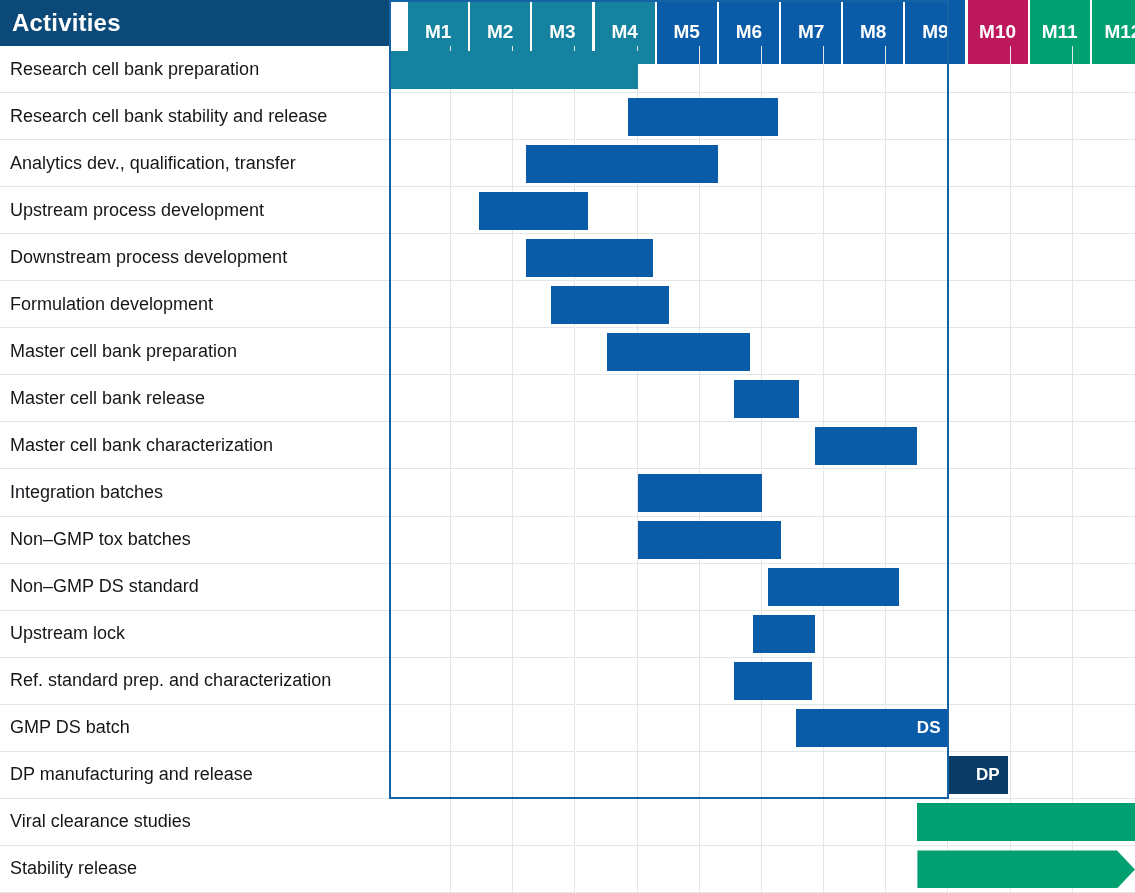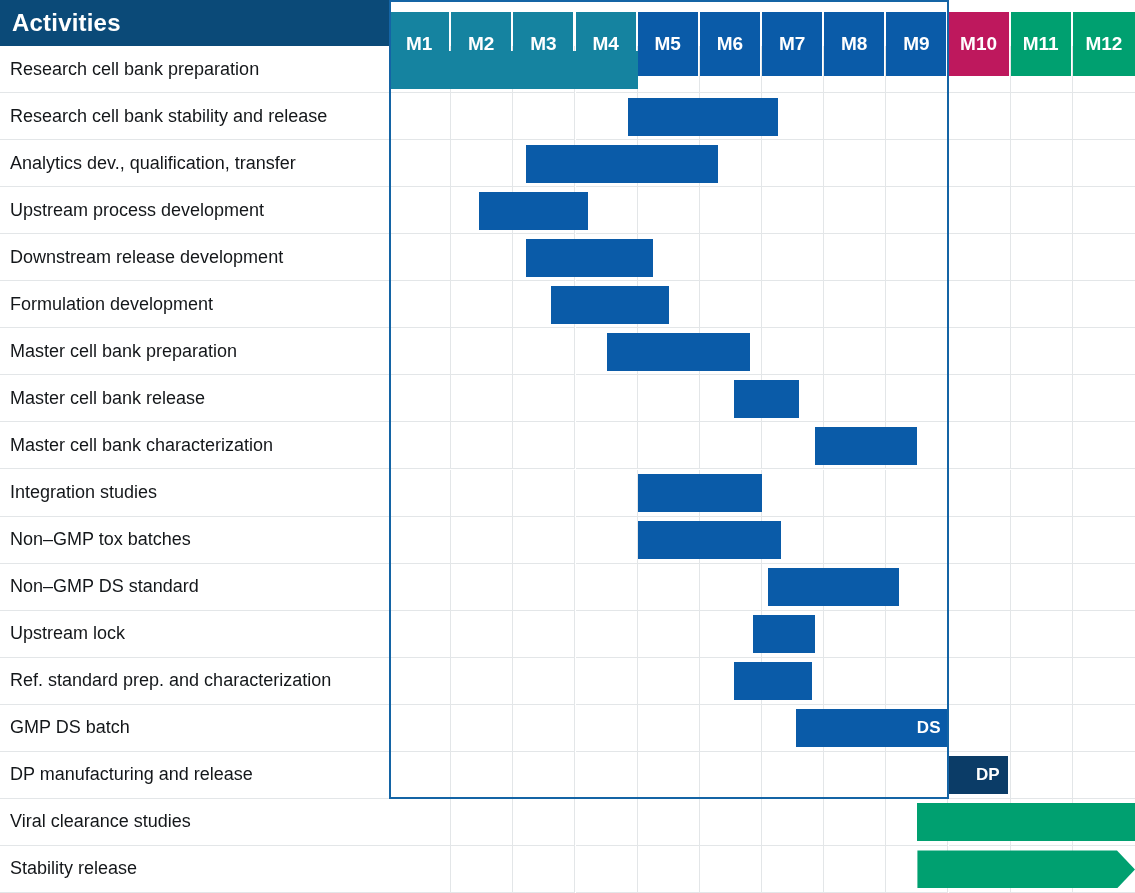--- a/index.html
+++ b/index.html
@@ -19,25 +19,26 @@
     position: absolute; left: 0; top: 0;
     width: 389px; height: 46px;
     background: #0b4a78;
     color: #ffffff;
     font-size: 24px; font-weight: bold;
     display: flex; align-items: center;
     padding-left: 12px;
     letter-spacing: .2px;
   }
   .hdr-month {
-    position: absolute; top: 12px; height: 64px;
+    position: absolute; top: 0; height: 64px;
     color: #ffffff;
     font-size: 19px; font-weight: bold;
     display: flex; align-items: center; justify-content: center;
     border-right: 2px solid #ffffff;
+    margin-left: 19px;
   }
 
   
   .row-label {
     position: absolute; left: 0;
     width: 389px;
     display: flex; align-items: center;
     padding-left: 10px;
     font-size: 18px; color: #14171a;
     border-bottom: 1px solid #e3e6e8;
@@ -309,26 +310,26 @@
       <div class="grid-cell" style="left: 886.333px; top: 845.944px; width: 62.1667px; height: 47.0556px;"></div>
       <div class="grid-cell" style="left: 948.5px; top: 845.944px; width: 62.1667px; height: 47.0556px;"></div>
       <div class="grid-cell" style="left: 1010.67px; top: 845.944px; width: 62.1667px; height: 47.0556px;"></div>
       <div class="grid-cell" style="left: 1072.83px; top: 845.944px; width: 62.1667px; height: 47.0556px; border-right: none;"></div>
     </div>
   <div id="label-layer">
       <div class="row-label" style="top: 46px; height: 47.0556px;">Research cell bank preparation</div>
       <div class="row-label" style="top: 93.0556px; height: 47.0556px;">Research cell bank stability and release</div>
       <div class="row-label" style="top: 140.111px; height: 47.0556px;">Analytics dev., qualification, transfer</div>
       <div class="row-label" style="top: 187.167px; height: 47.0556px;">Upstream process development</div>
-      <div class="row-label" style="top: 234.222px; height: 47.0556px;">Downstream release development</div>
+      <div class="row-label" style="top: 234.222px; height: 47.0556px;">Downstream process development</div>
       <div class="row-label" style="top: 281.278px; height: 47.0556px;">Formulation development</div>
       <div class="row-label" style="top: 328.333px; height: 47.0556px;">Master cell bank preparation</div>
       <div class="row-label" style="top: 375.389px; height: 47.0556px;">Master cell bank release</div>
       <div class="row-label" style="top: 422.444px; height: 47.0556px;">Master cell bank characterization</div>
-      <div class="row-label" style="top: 469.5px; height: 47.0556px;">Integration studies</div>
+      <div class="row-label" style="top: 469.5px; height: 47.0556px;">Integration batches</div>
       <div class="row-label" style="top: 516.556px; height: 47.0556px;">Non–GMP tox batches</div>
       <div class="row-label" style="top: 563.611px; height: 47.0556px;">Non–GMP DS standard</div>
       <div class="row-label" style="top: 610.667px; height: 47.0556px;">Upstream lock</div>
       <div class="row-label" style="top: 657.722px; height: 47.0556px;">Ref. standard prep. and characterization</div>
       <div class="row-label" style="top: 704.778px; height: 47.0556px;">GMP DS batch</div>
       <div class="row-label" style="top: 751.833px; height: 47.0556px;">DP manufacturing and release</div>
       <div class="row-label" style="top: 798.889px; height: 47.0556px;">Viral clearance studies</div>
       <div class="row-label" style="top: 845.944px; height: 47.0556px;">Stability release</div>
     </div>
   <div id="bar-layer">

